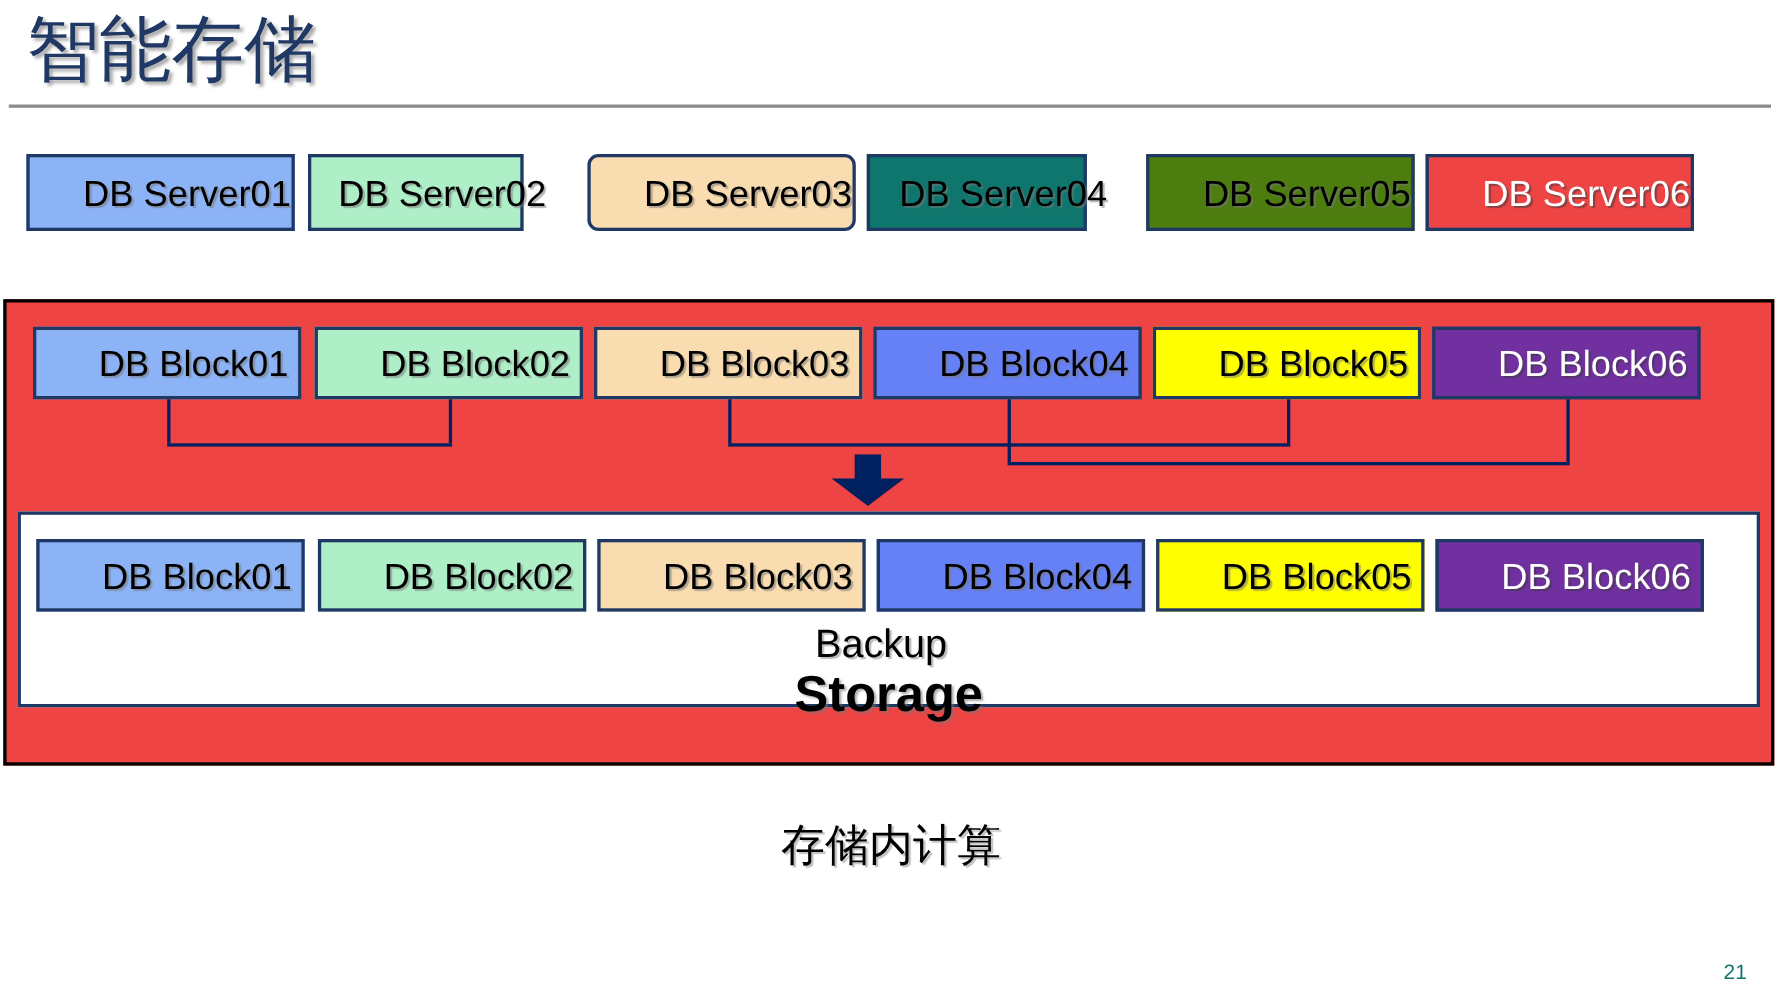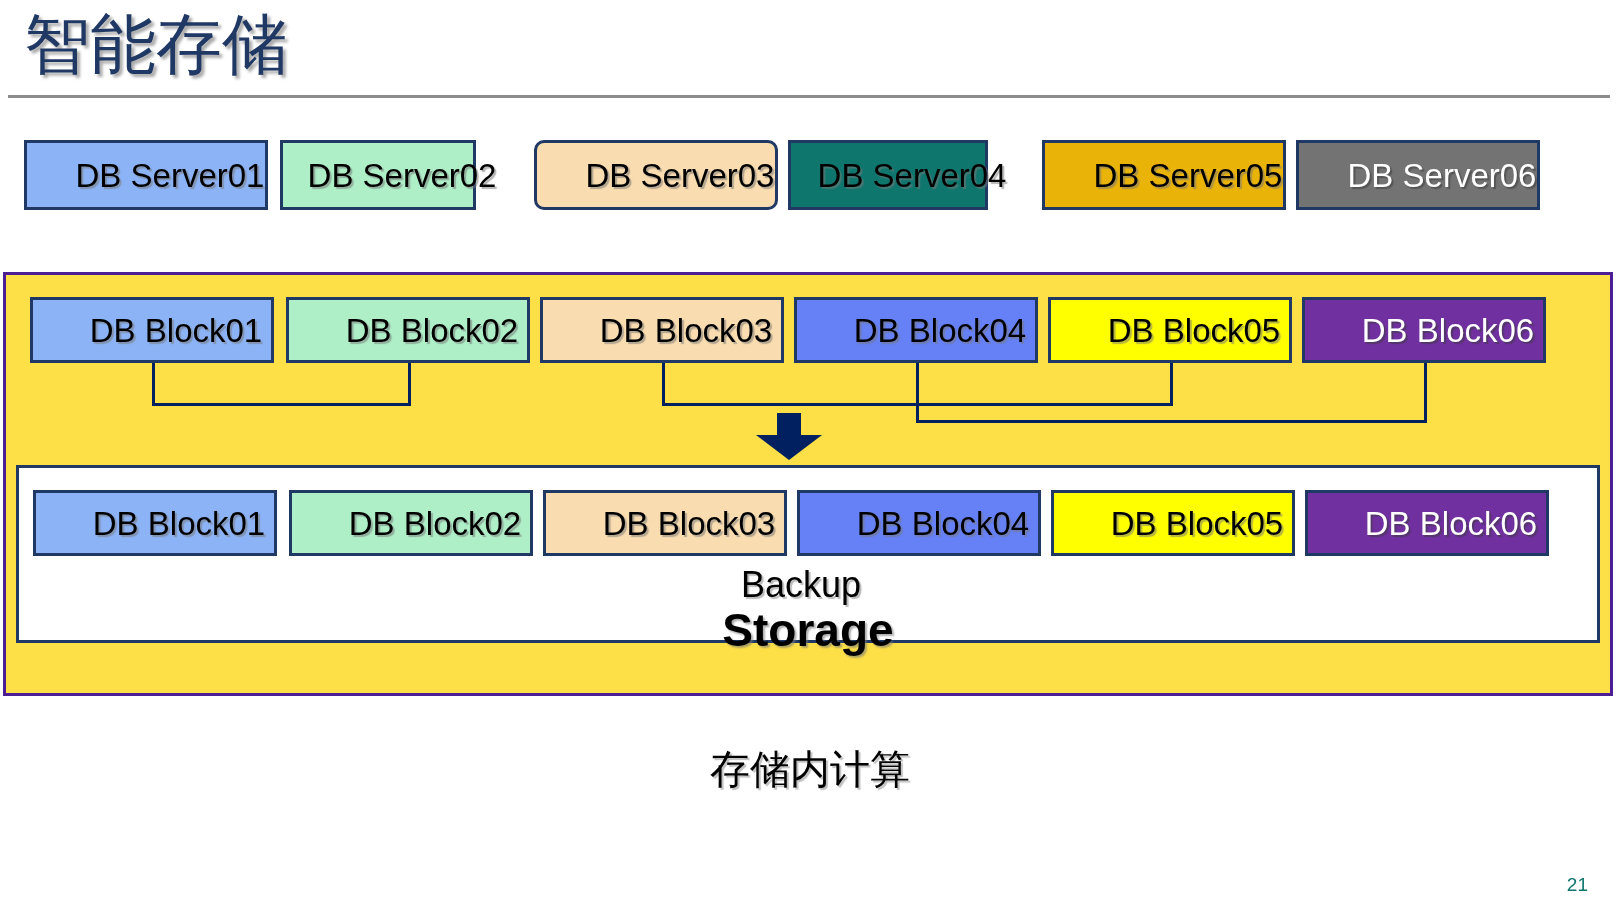--- a/index.html
+++ b/index.html
@@ -62,22 +62,22 @@
   #server-row .node { top: 140px; height: 70px; }
 
   
   #storage-container {
     position: absolute;
     left: 3px;
     top: 272px;
     width: 1610px;
     height: 424px;
     box-sizing: border-box;
-    border: 3px solid #4c1d95;
-    background: #fde047;
+    border: 3px solid #000000;
+    background: #ef4444;
   }
   #storage-label {
     position: absolute;
     left: 0;
     right: 0;
     top: 328px;
     text-align: center;
     font-size: 46px;
     font-weight: bold;
     color: #000000;
@@ -163,24 +163,24 @@
     </div>
     <div class="node" style="left: 280px; width: 196px; background: rgb(174, 239, 200);">
       <span>DB Server02</span>
     </div>
     <div class="node" style="left: 534px; width: 244px; background: rgb(249, 220, 175); border-radius: 10px;">
       <span>DB Server03</span>
     </div>
     <div class="node" style="left: 788px; width: 200px; background: #0f766e;">
       <span>DB Server04</span>
     </div>
-    <div class="node" style="left: 1042px; width: 244px; background: #eab308;">
+    <div class="node" style="left: 1042px; width: 244px; background: #4d7c0f;">
       <span>DB Server05</span>
     </div>
-    <div class="node light-on-dark" style="left: 1296px; width: 244px; background: #737373;">
+    <div class="node light-on-dark" style="left: 1296px; width: 244px; background: #ef4444;">
       <span>DB Server06</span>
     </div>
   </div>
 
 <div id="storage-container">
   <div id="block-row-top">
       <div class="node blk" style="left: 24px; width: 244px; background: rgb(140, 179, 245);">
         <span>DB Block01</span>
       </div>
       <div class="node blk" style="left: 280px; width: 244px; background: rgb(174, 239, 200);">

